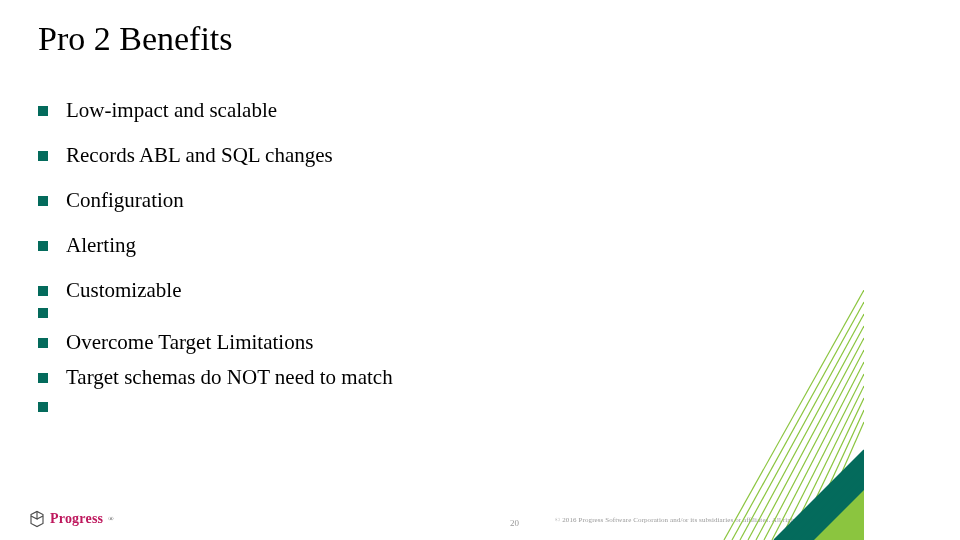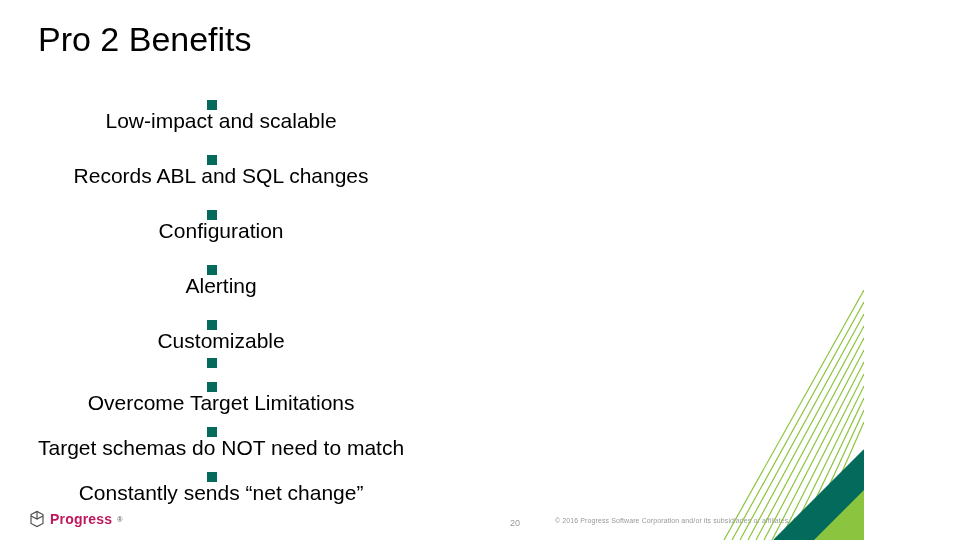--- a/index.html
+++ b/index.html
@@ -1,18 +1,18 @@
 <!DOCTYPE html>
 <html><head>
 <meta charset="utf-8">
 <style>
   * { margin: 0; padding: 0; box-sizing: border-box; }
   html, body { width: 960px; height: 540px; background: #fff; font-family: Arial, Helvetica, sans-serif; overflow: hidden; position: relative; }
   
-  .slide { width: 864px; height: 540px; position: relative; }
+  .slide { width: 864px; height: 540px; position: relative; font-family: Liberation Serif, serif; }
   
   .title {
     position: absolute;
     top: 20px;
     left: 38px;
     font-size: 34px;
     font-weight: 400;
     color: #000;
   }
   
@@ -22,21 +22,20 @@
     left: 38px;
     list-style: none;
   }
   
   .bullets li {
     display: flex;
     align-items: center;
     color: #000;
     font-size: 21px;
     line-height: 1;
-    flex-direction: column;
   }
   
   .bullets li.gap-lg { margin-bottom: 24px; }
   .bullets li.gap-md { margin-bottom: 7px; }
   .bullets li.gap-sm { margin-bottom: 14px; }
   
   .bullet-icon {
     width: 10px;
     height: 10px;
     background: #046b5c;
@@ -140,21 +139,20 @@
     <li class="gap-sm">
       <span class="bullet-icon"></span>
       <span>Overcome Target Limitations</span>
     </li>
     <li class="gap-sm">
       <span class="bullet-icon"></span>
       <span>Target schemas do NOT need to match</span>
     </li>
     <li>
       <span class="bullet-icon"></span>
-      <span>Constantly sends “net change”</span>
     </li>
   </ul>
 
   <div class="footer">
     <div class="logo">
       <svg class="logo-mark" viewBox="0 0 24 24">
         <path d="M4 6 L12 2 L20 6 L20 18 L12 22 L4 18 Z" fill="none" stroke="#4b4b4b" stroke-width="1.5"></path>
         <path d="M12 2 L12 12 L4 8" fill="none" stroke="#4b4b4b" stroke-width="1.5"></path>
         <path d="M12 12 L20 8" fill="none" stroke="#4b4b4b" stroke-width="1.5"></path>
       </svg>

